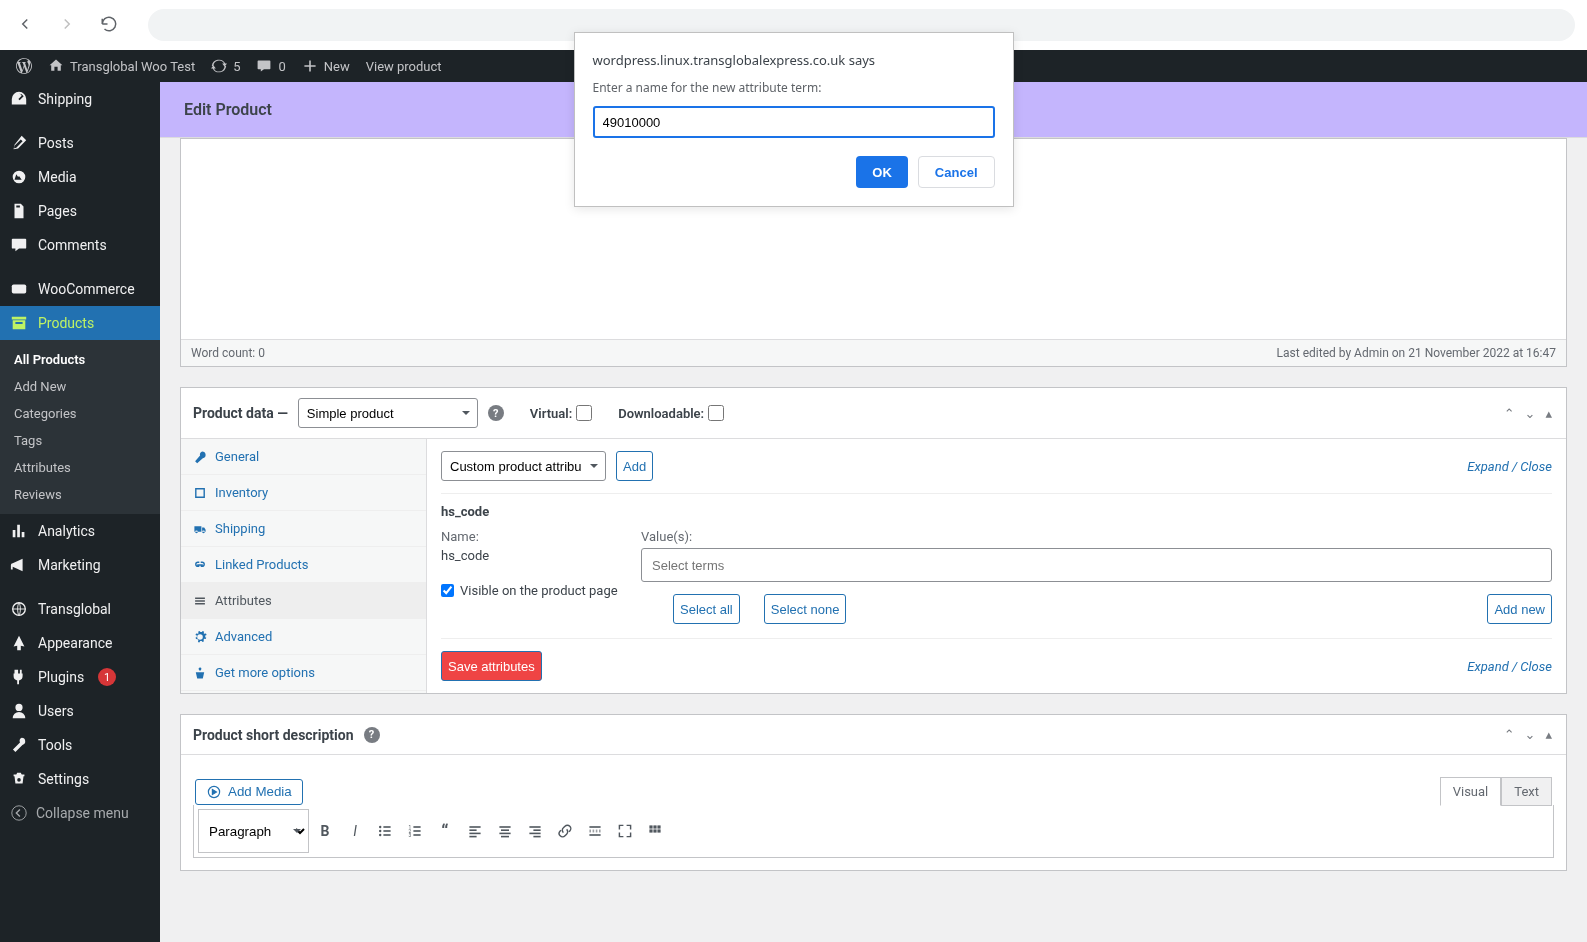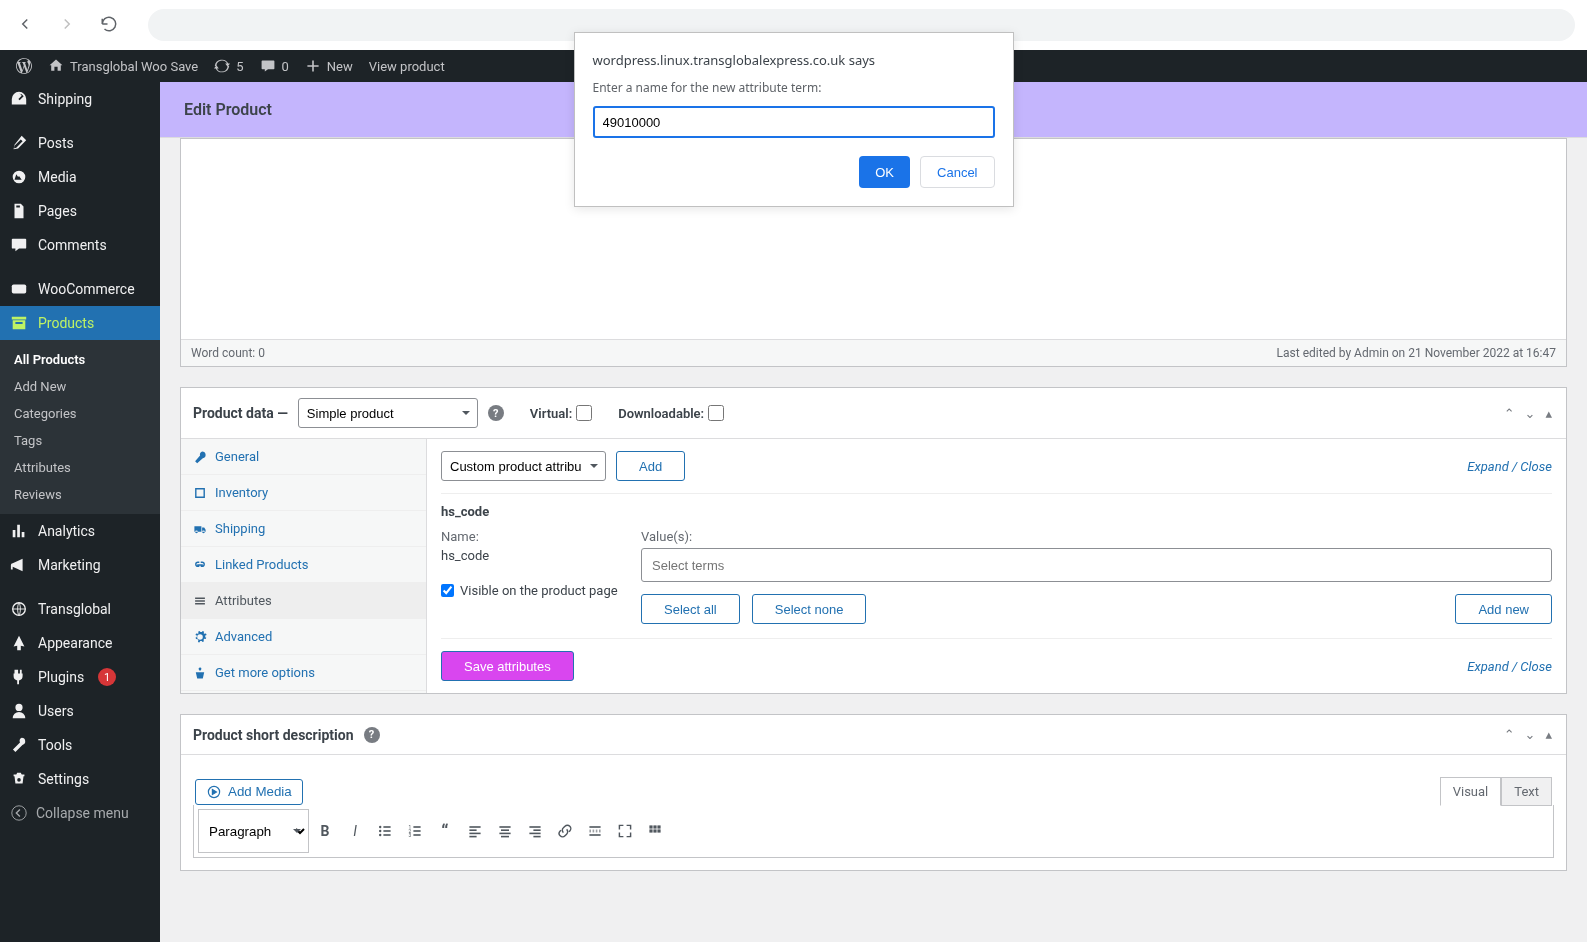--- a/index.html
+++ b/index.html
@@ -60,34 +60,34 @@
 
 .pd-body { display: flex; }
 .pd-tabs { width: 246px; border-right: 1px solid #dcdcde; background: #f6f7f7; }
 .pd-tabs .tab { display: flex; align-items: center; gap: 8px; padding: 10px 12px; border-bottom: 1px solid #eee; color: #2271b1; cursor: pointer; font-size: 13px; }
 .pd-tabs .tab.active { background: #eee; color: #50575e; }
 .pd-tabs .tab svg { width: 14px; height: 14px; fill: currentColor; }
 .pd-content { flex: 1; padding: 12px 14px; }
 .pd-toolbar { display: flex; align-items: center; gap: 10px; padding-bottom: 12px; border-bottom: 1px solid #eee; }
 .pd-toolbar .right-link { margin-left: auto; color: #2271b1; font-style: italic; font-size: 13px; }
 
-.btn { display: inline-flex; align-items: center; justify-content: center; height: 30px; padding: 0 22px; border-radius: 3px; cursor: pointer; font-size: 13px; }
+.btn { display: inline-flex; align-items: center; justify-content: center; height: 30px; padding: 0 6px; border-radius: 3px; cursor: pointer; font-size: 13px; }
 .btn-outline { border: 1px solid #2271b1; color: #2271b1; background: #fff; }
-.btn-primary { border: 1px solid #2271b1; background: #d946ef; color: #fff; text-align: center; }
+.btn-primary { border: 1px solid #2271b1; background: #ef4444; color: #fff; text-align: center; }
 
 .attr-block { border-bottom: 1px solid #eee; }
 .attr-title { padding: 10px 0; font-weight: 700; }
 .attr-grid { display: flex; gap: 20px; padding-bottom: 14px; }
 .attr-col-left { width: 180px; }
 .attr-col-right { flex: 1; }
 .attr-label { color: #646970; margin-bottom: 4px; font-size: 13px; }
 .attr-name { font-size: 13px; }
 .attr-check { display: flex; align-items: center; gap: 6px; margin-top: 20px; }
 .term-input { width: 100%; height: 34px; border: 1px solid #8c8f94; border-radius: 3px; padding: 0 10px; font-size: 13px; color: #787c82; }
-.term-buttons { display: flex; gap: 12px; margin-top: 12px; align-items: center; }
+.term-buttons { display: flex; gap: 24px; margin-top: 12px; align-items: center; margin-left: 32px; }
 .term-buttons .spacer { flex: 1; }
 
 .save-row { display: flex; align-items: center; padding-top: 12px; }
 .save-row .right-link { margin-left: auto; color: #2271b1; font-style: italic; }
 
 
 .media-btn { display: inline-flex; align-items: center; gap: 6px; border: 1px solid #2271b1; color: #2271b1; background: #fff; padding: 4px 10px; border-radius: 3px; cursor: pointer; }
 .editor-tabs-row { display: flex; justify-content: space-between; align-items: center; margin-top: 10px; padding: 0 2px; }
 .editor-tabs { display: flex; }
 .editor-tabs .etab { padding: 6px 12px; border: 1px solid #c3c4c7; background: #f0f0f1; cursor: pointer; font-size: 13px; color: #646970; }
@@ -96,21 +96,21 @@
 .tinymce-toolbar .tbtn { width: 28px; height: 28px; display: inline-flex; align-items: center; justify-content: center; cursor: pointer; color: #50575e; font-size: 14px; }
 .tinymce-toolbar select { height: 44px; border: 1px solid #c3c4c7; padding: 0 20px 0 6px; background: #fff; }
 
 
 .modal-overlay { position: absolute; top: 50px; left: 0; right: 0; bottom: 0; z-index: 100; display: flex; justify-content: center; align-items: flex-start; }
 .modal { width: 440px; background: #fff; border: 1px solid #c0c0c0; box-shadow: 0 2px 10px rgba(0,0,0,0.1); padding: 18px; margin-top: -18px; font-family: system-ui, sans-serif; }
 .modal-title { font-size: 13px; margin-bottom: 10px; }
 .modal-prompt { font-size: 12px; color: #5f6368; margin-bottom: 10px; }
 .modal input[type="text"] { width: 100%; height: 32px; border: 2px solid #1a73e8; border-radius: 3px; padding: 0 8px; font-size: 13px; outline: none; }
 .modal-footer { display: flex; justify-content: flex-end; gap: 10px; margin-top: 18px; }
-.modal-footer .mbtn { height: 32px; padding: 0 16px; border-radius: 4px; font-size: 13px; cursor: pointer; display: flex; align-items: center; }
+.modal-footer .mbtn { height: 32px; padding: 0 16px; border-radius: 4px; font-size: 13px; cursor: pointer; display: flex; align-items: center; font-weight: bold; }
 .modal-footer .mbtn.ok { background: #1a73e8; color: #fff; border: none; }
 .modal-footer .mbtn.cancel { background: #fff; color: #1a73e8; border: 1px solid #dadce0; }
 
 
 .main::-webkit-scrollbar { width: 14px; }
 .main::-webkit-scrollbar-thumb { background: #c0c0c0; }
 </style>
 </head>
 <body>
 
@@ -130,21 +130,21 @@
 <div class="wp-adminbar">
   <div class="ab-item">
       <svg viewBox="0 0 20 20">
         <path d="M10 0C4.5 0 0 4.5 0 10s4.5 10 10 10 10-4.5 10-10S15.5 0 10 0zM1 10c0-1.3.3-2.5.8-3.6l4.3 11.7C3.1 16.6 1 13.5 1 10zm9 9c-.9 0-1.7-.1-2.5-.4l2.7-7.8 2.8 7.6c-.9.4-2 .6-3 .6zm1.2-13.2c.5 0 1-.1 1-.1.5-.1.4-.7-.1-.7 0 0-1.4.1-2.3.1-.8 0-2.2-.1-2.2-.1-.5 0-.5.7-.1.7 0 0 .4.1.9.1l1.3 3.7L8 15.2 4.8 5.8c.5 0 1-.1 1-.1.5-.1.4-.7-.1-.7 0 0-1.4.1-2.3.1h-.5C4.5 2.7 7.1 1 10 1c2.2 0 4.2.8 5.7 2.2h-.1c-.8 0-1.4.7-1.4 1.5 0 .7.4 1.3.8 2 .3.6.7 1.3.7 2.4 0 .7-.3 1.6-.7 2.8L14.2 15l-3-9.2zm6.4-.4c.8 1.4 1.3 3 1.3 4.7 0 3.5-1.9 6.6-4.8 8.2l2.8-8c.5-1.3.7-2.3.7-3.2 0-.6-.1-1.2-.2-1.7h.2z"></path>
       </svg>
     </div>
   <div class="ab-item">
     <svg viewBox="0 0 20 20">
         <path d="M10 2l8 7h-2v7h-4v-5H8v5H4v-7H2l8-7z"></path>
       </svg>
-    <span>Transglobal Woo Save</span>
+    <span>Transglobal Woo Test</span>
   </div>
   <div class="ab-item">
     <svg viewBox="0 0 20 20">
         <path d="M10 3a7 7 0 0 1 6.3 4H14l3 4 3-4h-2.1A9 9 0 0 0 1 10h2a7 7 0 0 1 7-7zm0 14a7 7 0 0 1-6.3-4H6L3 9l-3 4h2.1a9 9 0 0 0 16.9-3h-2a7 7 0 0 1-7 7z"></path>
       </svg>
     <span>5</span>
   </div>
   <div class="ab-item">
     <svg viewBox="0 0 20 20">
         <path d="M3 3h14a1 1 0 0 1 1 1v9a1 1 0 0 1-1 1h-7l-4 3v-3H3a1 1 0 0 1-1-1V4a1 1 0 0 1 1-1z"></path>

